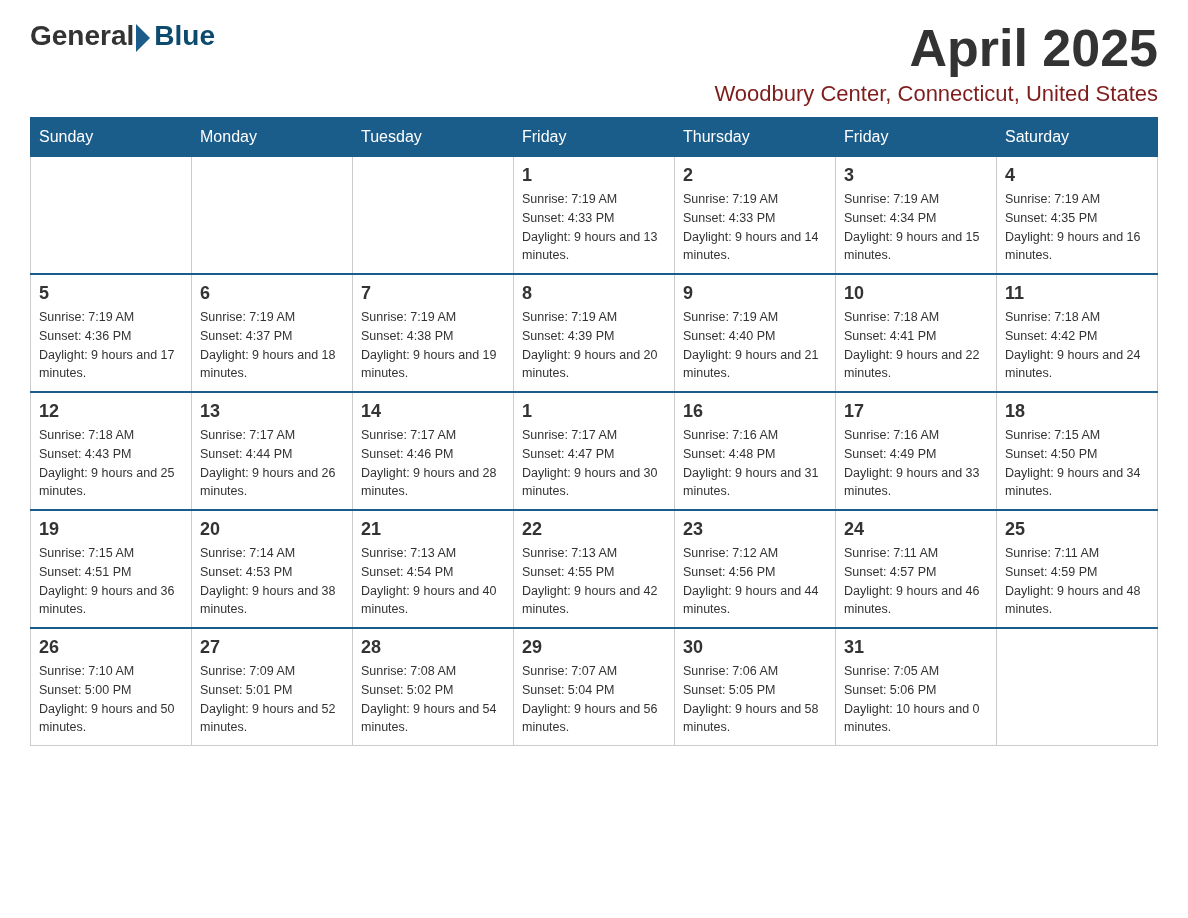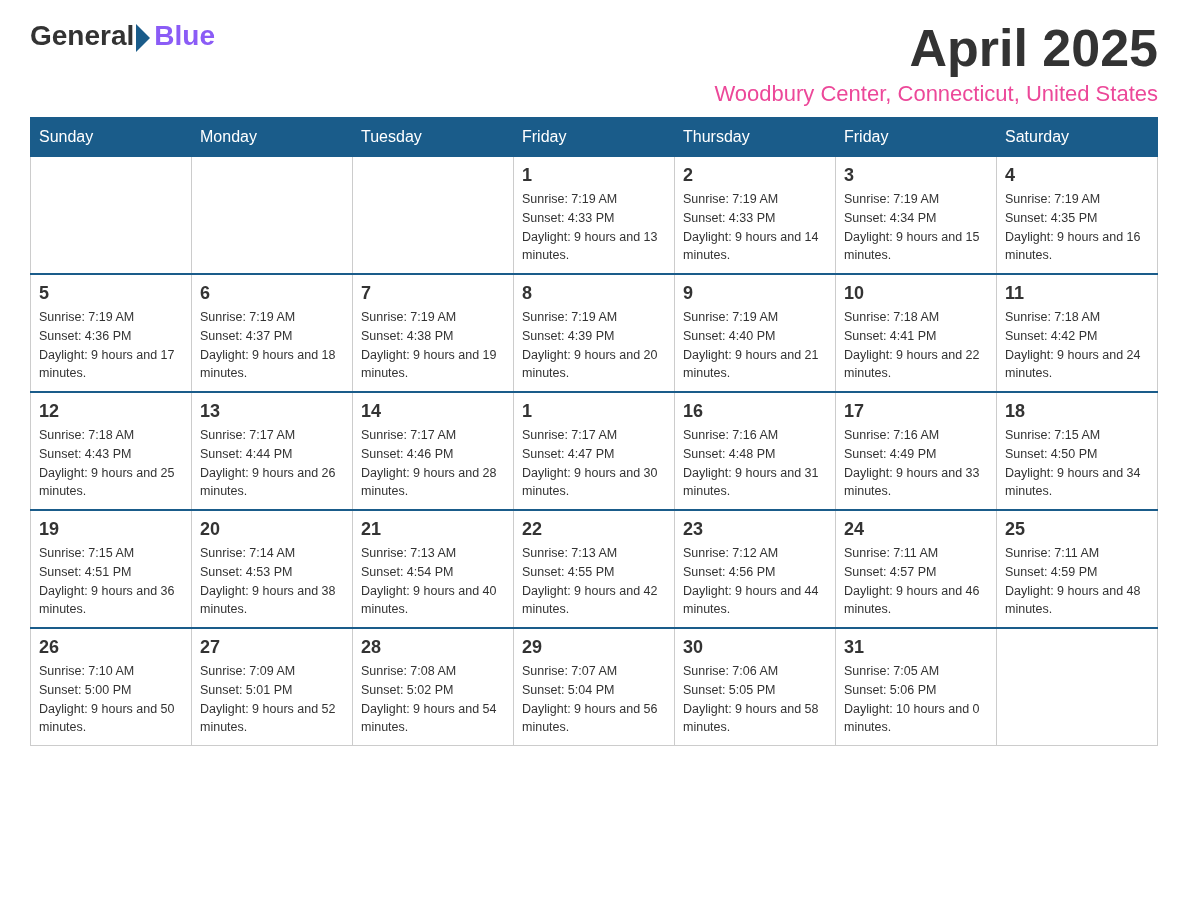--- a/index.html
+++ b/index.html
@@ -30,42 +30,42 @@
       height: 0;
       border-left: 14px solid #1a5c8a;
       border-top: 14px solid transparent;
       border-bottom: 14px solid transparent;
       margin-left: 2px;
       margin-top: 4px;
     }
     .logo-blue {
       font-size: 28px;
       font-weight: bold;
-      color: #8b5cf6;
+      color: #0c4a6e;
       margin-left: 4px;
     }
     .logo-block {
       display: flex;
     }
     .logo-top-row {
       display: flex;
       align-items: center;
     }
     .title-block {
       text-align: right;
     }
     .calendar-title {
       font-size: 52px;
       font-weight: bold;
       color: #333;
       line-height: 1.1;
     }
     .calendar-subtitle {
       font-size: 22px;
-      color: #ec4899;
+      color: #7f1d1d;
       margin-top: 4px;
     }
     .calendar {
       width: 100%;
       border-collapse: collapse;
       margin-top: 10px;
     }
     .calendar th {
       background-color: #1a5c8a;
       color: #fff;

